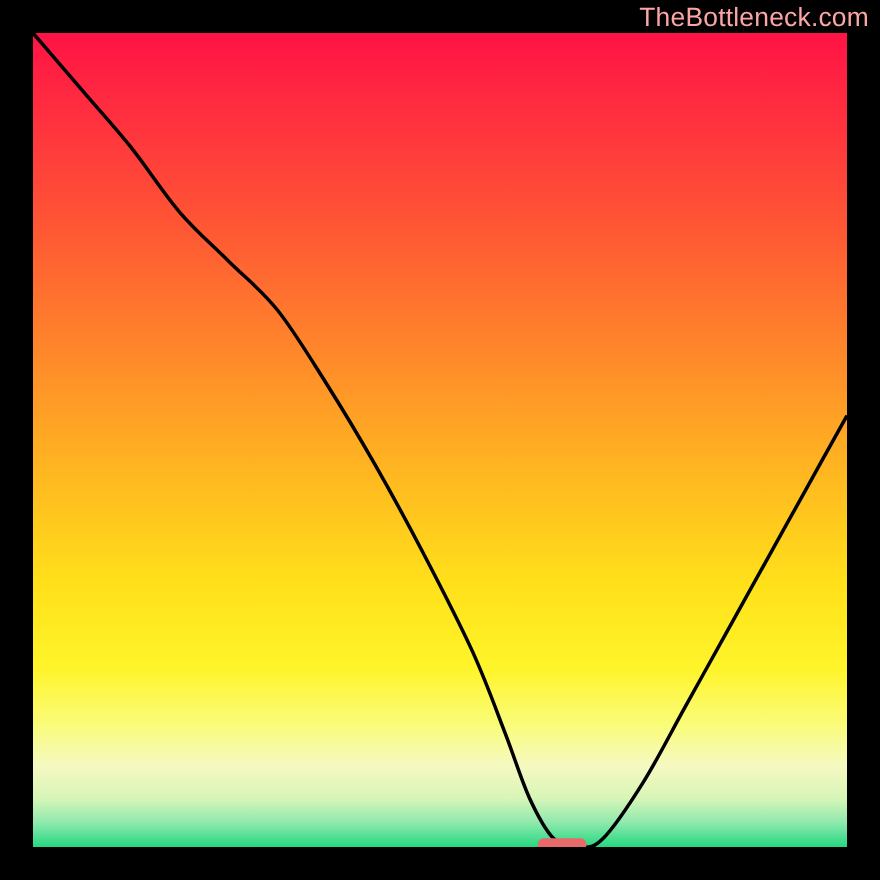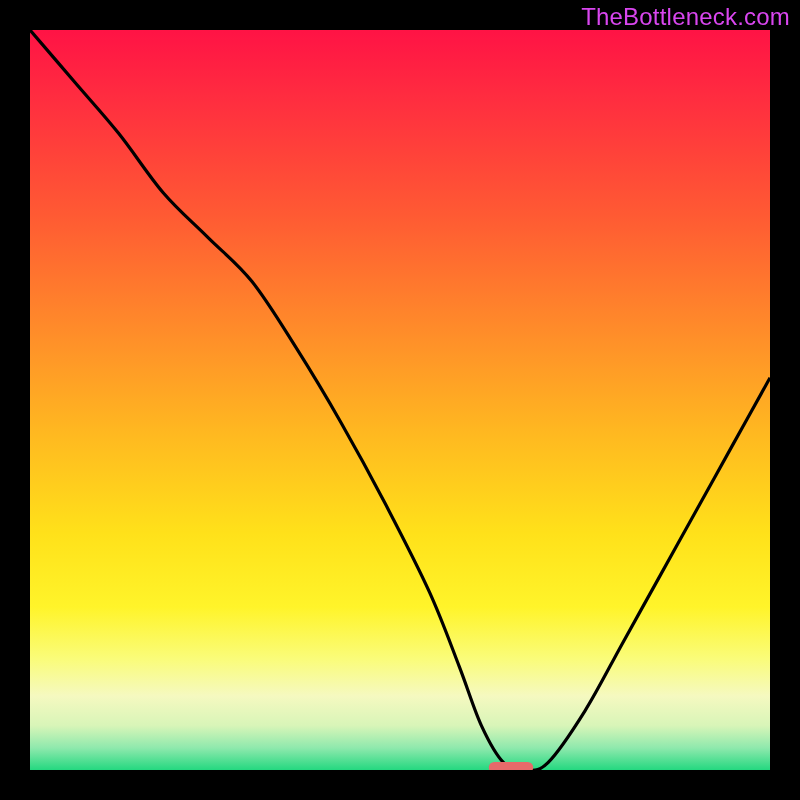--- a/index.html
+++ b/index.html
@@ -14,21 +14,21 @@
   .frame {
     position: relative;
     width: 800px;
     height: 800px;
     background: #000;
   }
   .watermark {
     position: absolute;
     top: 3px;
     right: 10px;
-    color: #d946ef;
+    color: #fca5a5;
     font-size: 24px;
     font-weight: 500;
     letter-spacing: 0.2px;
     z-index: 3;
   }
   .plot-area {
     position: absolute;
     left: 30px;
     top: 30px;
     width: 740px;

